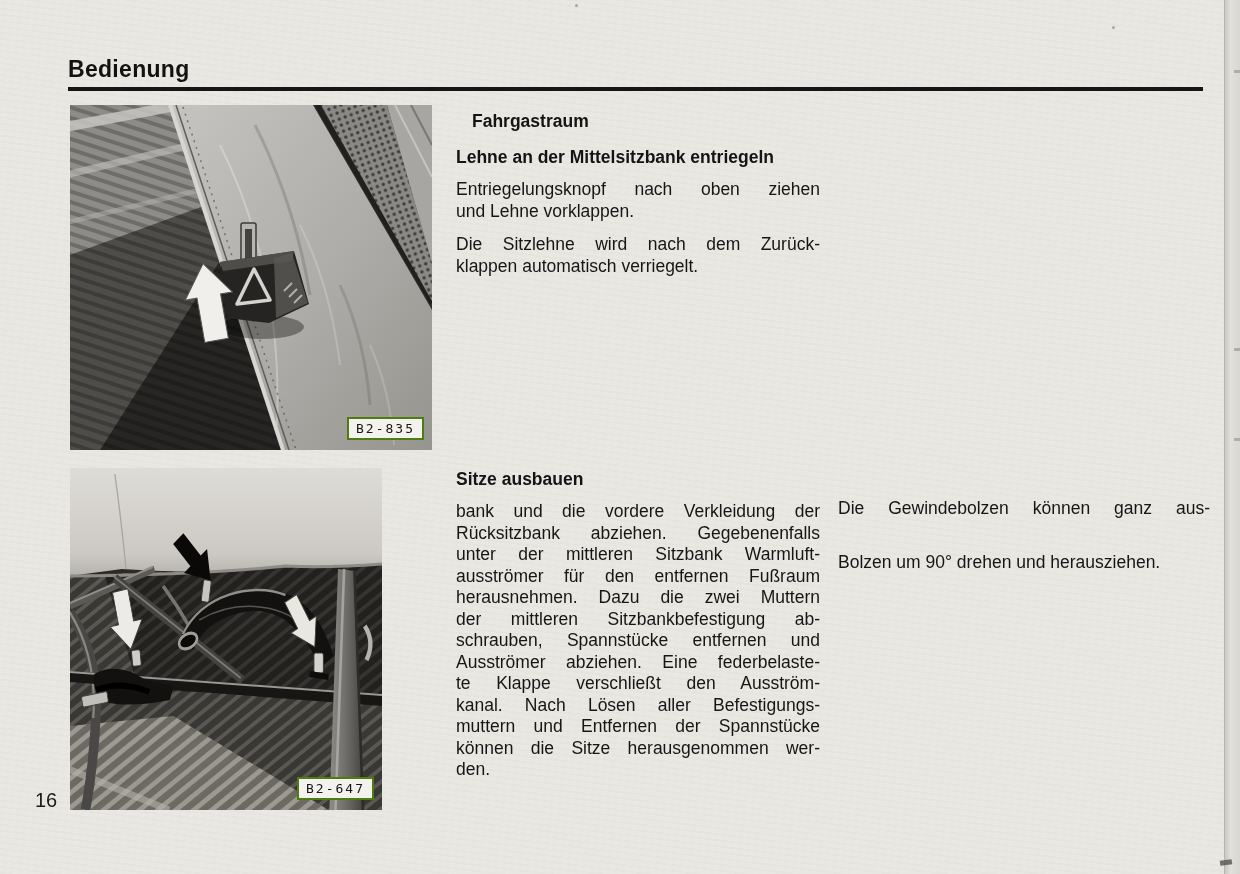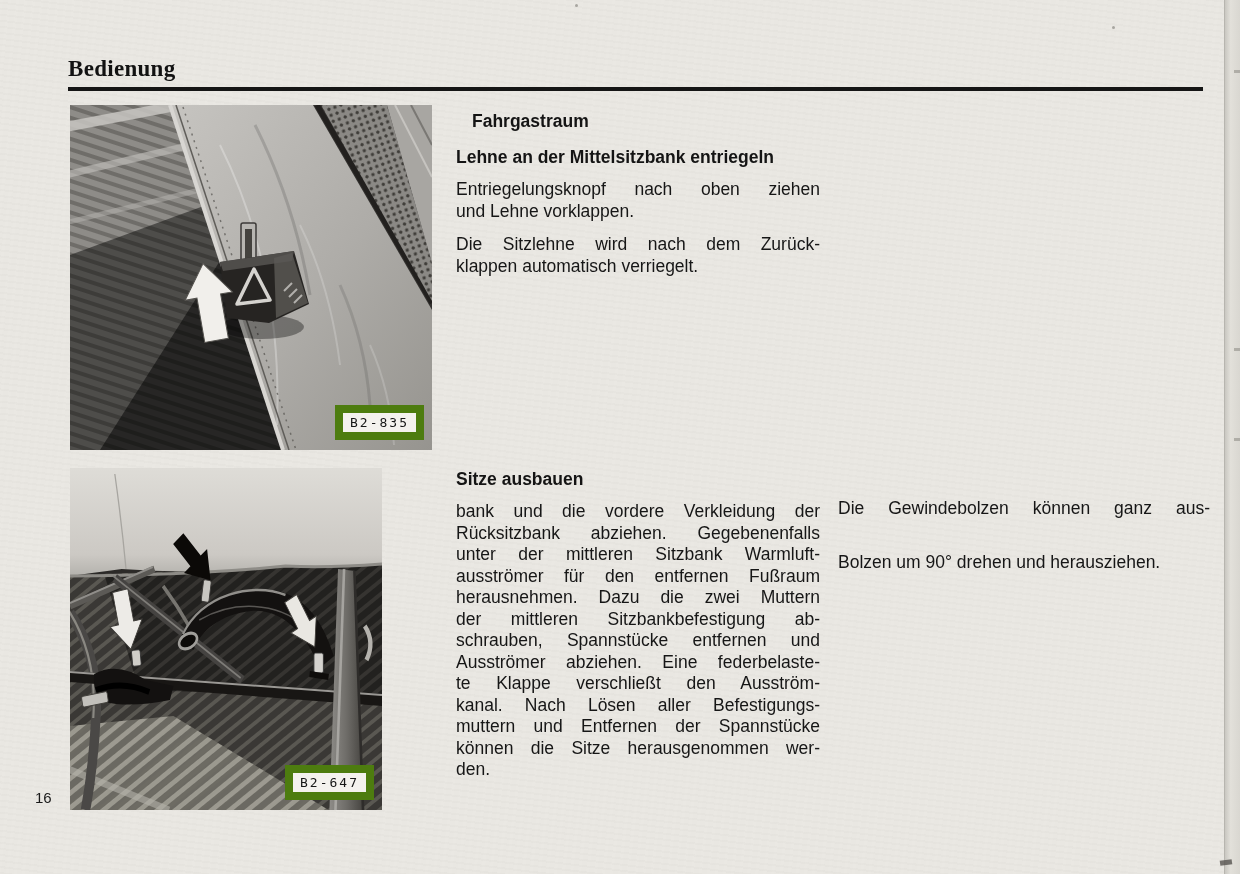--- a/index.html
+++ b/index.html
@@ -11,48 +11,48 @@
   }
   #page::before{
     content:"";position:absolute;inset:0;pointer-events:none;
     background-image:
       repeating-linear-gradient(7deg, rgba(140,138,130,0.035) 0 2px, transparent 2px 6px),
       repeating-linear-gradient(97deg, rgba(255,255,255,0.05) 0 3px, transparent 3px 8px);
   }
   
   .title{
     position:absolute;left:68px;top:56px;margin:0;
-    font-size:23px;font-weight:700;letter-spacing:.3px;color:#121212;font-family:Liberation Serif, serif;
+    font-size:23px;font-weight:700;letter-spacing:.3px;color:#121212;
   }
   .rule{position:absolute;left:68px;top:87px;width:1135px;height:4px;background:#151515;}
   
   .photo{position:absolute;margin:0;padding:0;background:#2e2c2a;}
   .photo1{left:70px;top:105px;width:362px;height:345px;}
   .photo2{left:70px;top:468px;width:312px;height:342px;}
   .photo svg{display:block;width:100%;height:100%;}
   .fig-label{
     position:absolute;right:8px;bottom:10px;
     font-family:"DejaVu Sans Mono", monospace;font-size:13px;line-height:16px;
-    letter-spacing:2px;padding:2px 7px 1px;border:8px solid #4d7c0f;
+    letter-spacing:2px;padding:2px 7px 1px;border:2px solid #4d7c0f;
     background:#f4f2ee;color:#161616;
   }
   
   .h{position:absolute;margin:0;font-size:17.5px;line-height:22px;font-weight:700;color:#141414;}
   .para{position:absolute;font-size:17.5px;line-height:21.5px;color:#161616;}
   .tline{text-align:justify;text-align-last:justify;}
   .tline-last{text-align:left;text-align-last:auto;}
   .h-fahrgastraum{left:472px;top:110px;width:364px;}
   .h-lehne{left:456px;top:146px;width:364px;}
   .p1{left:456px;top:179px;width:364px;}
   .p2{left:456px;top:234px;width:364px;}
   .h-sitze{left:456px;top:468px;width:364px;}
   .p3{left:456px;top:501px;width:364px;}
   .p4{left:838px;top:498px;width:372px;}
   .p5{left:838px;top:552px;width:372px;}
-  .pageno{position:absolute;left:35px;top:789px;font-size:15px;color:#1a1a1a;}
+  .pageno{position:absolute;left:35px;top:789px;font-size:20px;color:#1a1a1a;}
   
   .edge-strip{
     position:absolute;left:1224px;top:0;width:16px;height:874px;
     background:linear-gradient(90deg,#c9c7c1,#e2e0da 35%,#d8d6d0);
     border-left:1px solid #b7b5af;
   }
   .edge-tick{position:absolute;left:1234px;width:6px;height:3px;background:#8a8882;opacity:.55;}
   .corner-mark{position:absolute;left:1220px;top:860px;width:12px;height:5px;background:#55534f;opacity:.8;transform:rotate(-8deg);}
   .speck{position:absolute;width:3px;height:3px;background:#a8a6a0;border-radius:50%;}
 </style>

